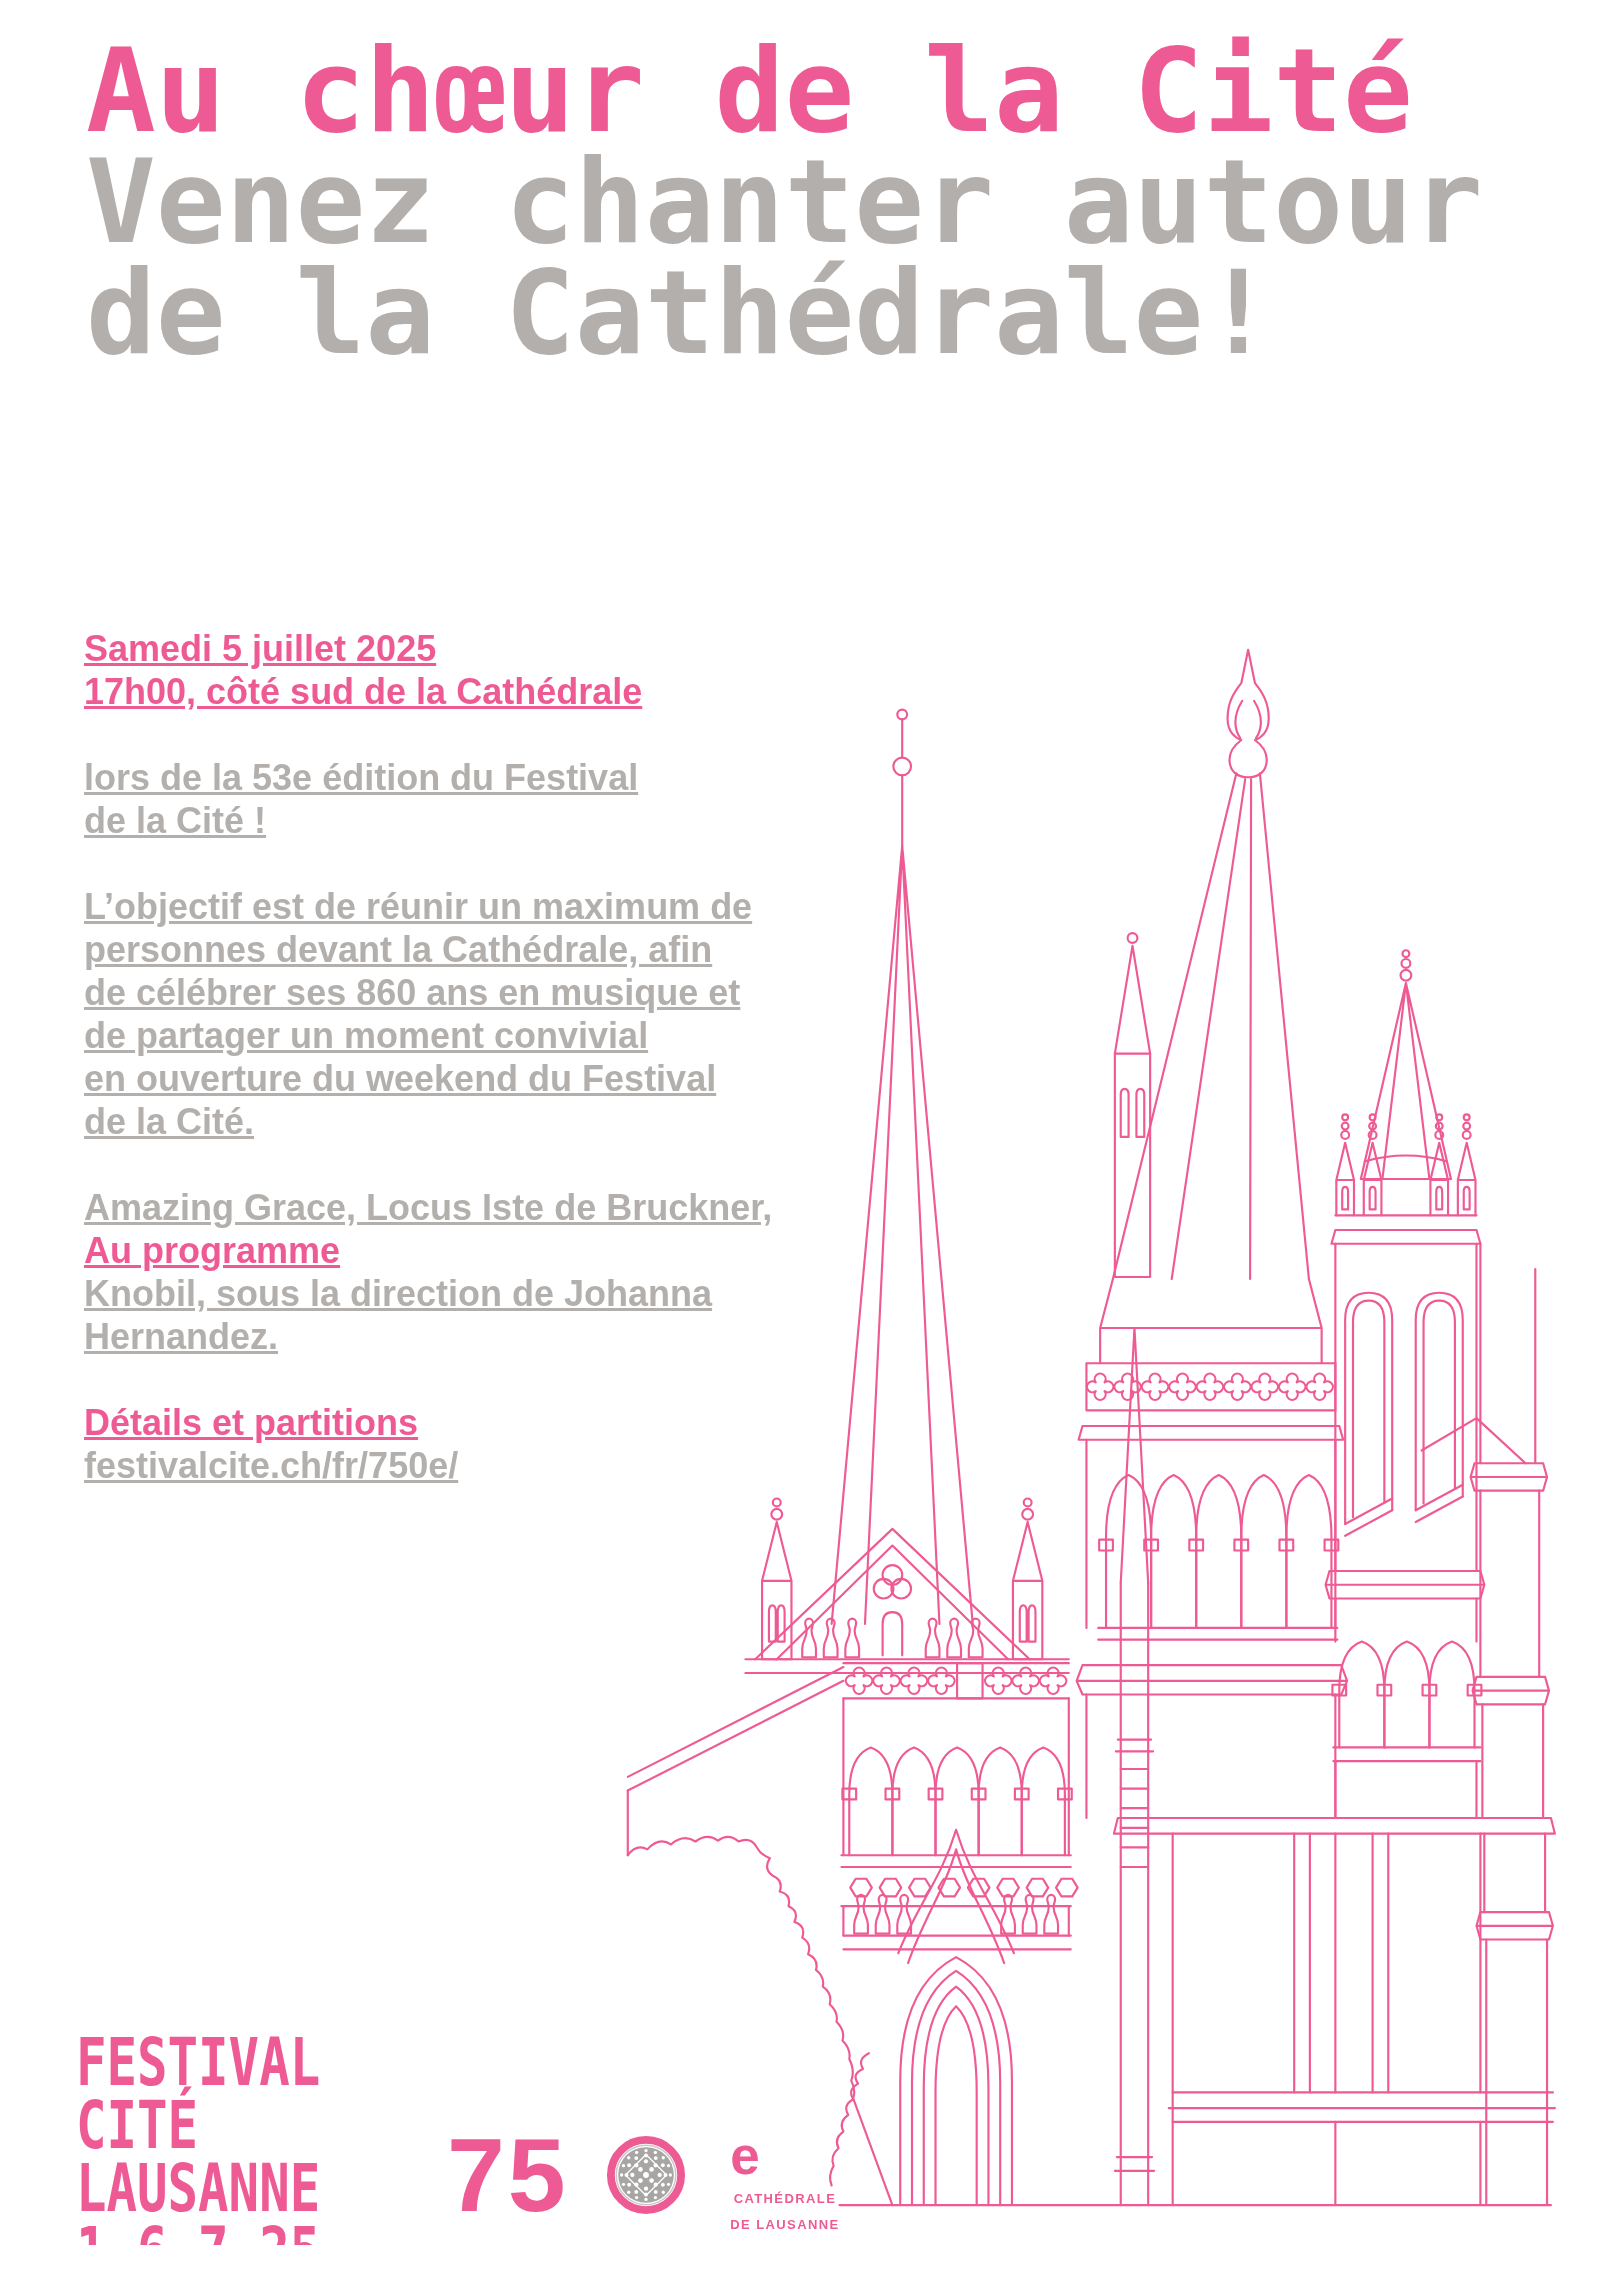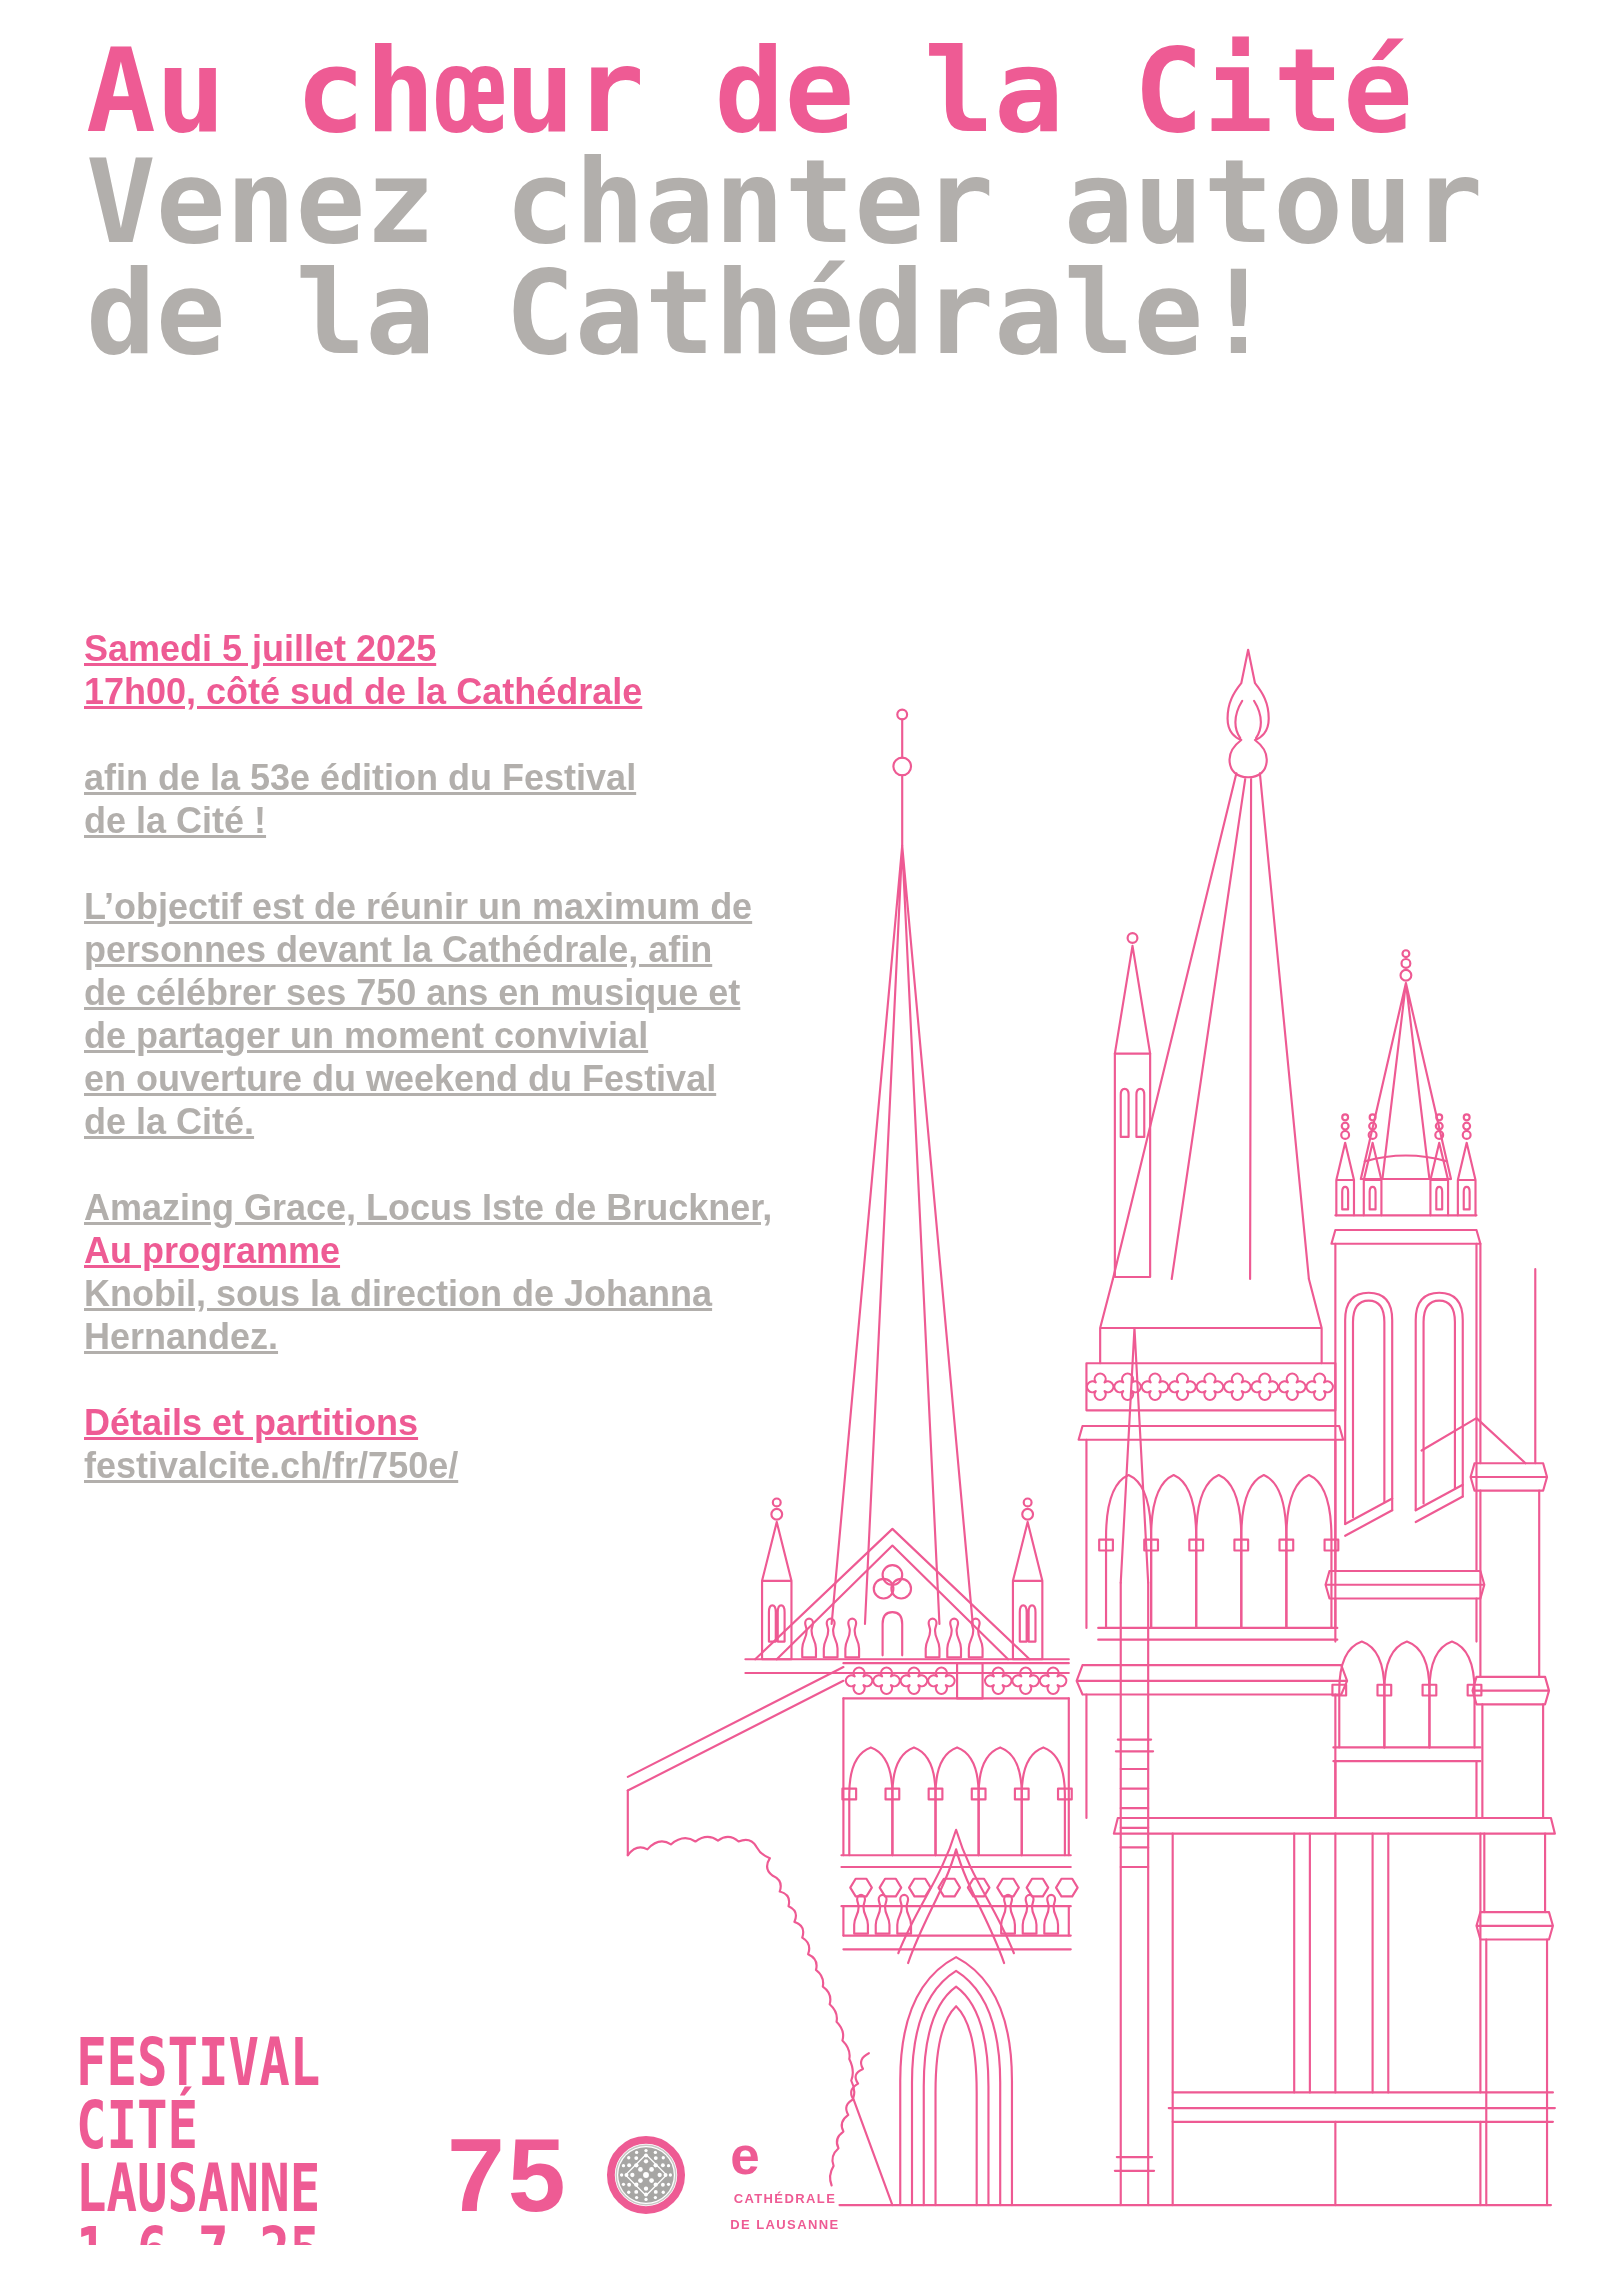--- a/index.html
+++ b/index.html
@@ -79,27 +79,27 @@
     <div class="gray">Venez chanter autour</div>
     <div class="gray">de la Cathédrale!</div>
   </header>
 
   <section class="info">
     <p>
       <span class="line h">Samedi 5 juillet 2025</span>
       <span class="line h">17h00, côté sud de la Cathédrale</span>
     </p>
     <p>
-      <span class="line">afin de la 53e édition du Festival</span>
+      <span class="line">lors de la 53e édition du Festival</span>
       <span class="line">de la Cité !</span>
     </p>
     <p>
       <span class="line">L’objectif est de réunir un maximum de</span>
       <span class="line">personnes devant la Cathédrale, afin</span>
-      <span class="line">de célébrer ses 750 ans en musique et</span>
+      <span class="line">de célébrer ses 860 ans en musique et</span>
       <span class="line">de partager un moment convivial</span>
       <span class="line">en ouverture du weekend du Festival</span>
       <span class="line">de la Cité.</span>
     </p>
     <p>
       <span class="line">Amazing Grace, Locus Iste de Bruckner,</span>
       <span class="line h">Au programme</span>
       <span class="line">Knobil, sous la direction de Johanna</span>
       <span class="line">Hernandez.</span>
     </p>

